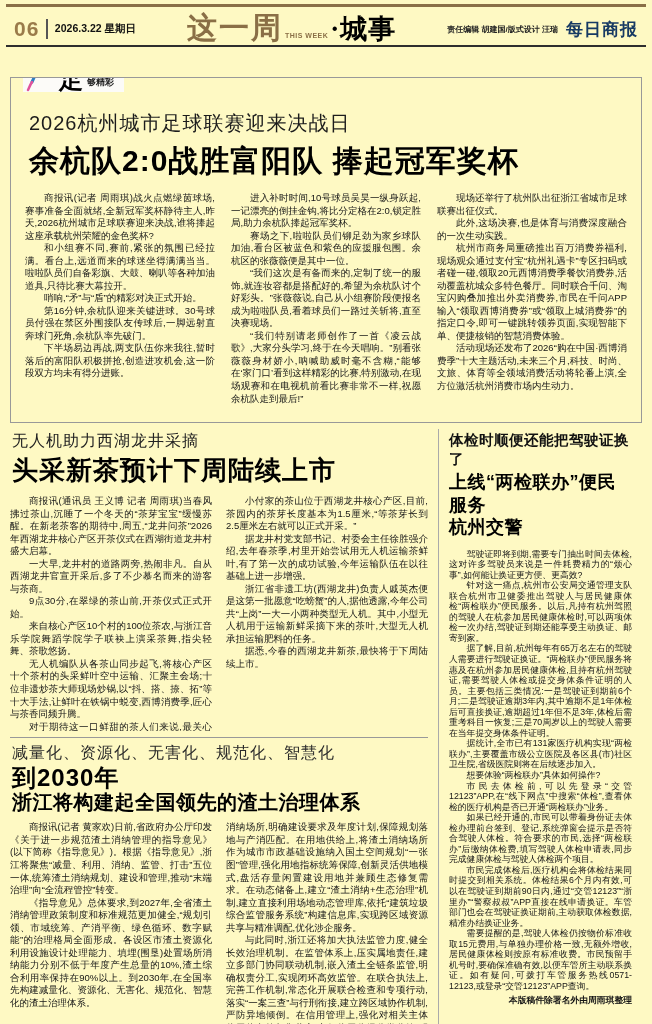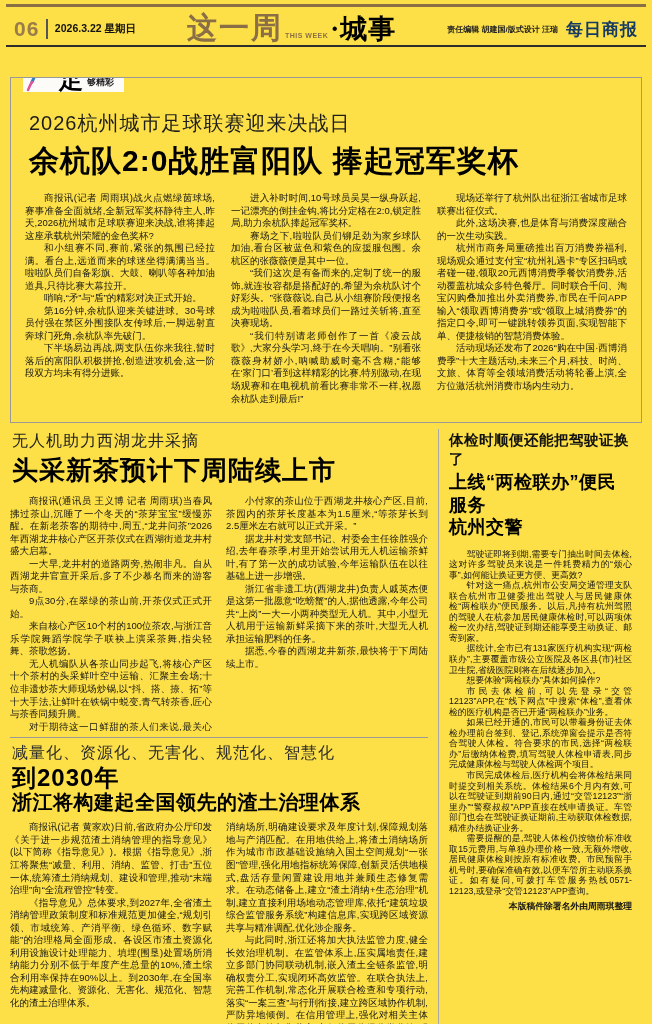--- a/index.html
+++ b/index.html
@@ -4,21 +4,21 @@
 <style>
   * { margin:0; padding:0; box-sizing:border-box; }
   html,body { width:652px; height:1024px; }
   body {
     font-family:"Liberation Sans", sans-serif;
     background:#f7f6f2;
     color:#1a1a1a;
     overflow:hidden;
     position:relative;
   }
-  .page { width:652px; height:1024px; background:#fde047; overflow:hidden; }
+  .page { width:652px; height:1024px; background:#fef9c3; overflow:hidden; }
 
   
   .top-rule { height:3px; background:#8a6f46; margin:4px 6px 0 6px; }
   .header {
     display:flex; align-items:flex-end; justify-content:space-between;
     padding:2px 8px 4px 8px; margin:0 6px;
     border-bottom:2.5px solid #2e2e2e;
     height:40px;
   }
   .hdr-left { display:flex; align-items:center; gap:7px; }
@@ -161,21 +161,21 @@
 
       <div class="tea">
         <div class="tea-kicker">无人机助力西湖龙井采摘</div>
         <div class="tea-headline">头采新茶预计下周陆续上市</div>
         <div class="two-cols">
           <div class="col article-body">
               <p>商报讯(通讯员 王义博 记者 周雨琪)当春风拂过茶山,沉睡了一个冬天的“茶芽宝宝”缓慢苏醒。在新老茶客的期待中,周五,“龙井问茶”2026年西湖龙井核心产区开茶仪式在西湖街道龙井村盛大启幕。</p>
               <p>一大早,龙井村的道路两旁,热闹非凡。自从西湖龙井官宣开采后,多了不少慕名而来的游客与茶商。</p>
               <p>9点30分,在翠绿的茶山前,开茶仪式正式开始。</p>
               <p>来自核心产区10个村的100位茶农,与浙江音乐学院舞蹈学院学子联袂上演采茶舞,指尖轻舞、茶歌悠扬。</p>
-              <p>无人机编队从各茶山同步起飞,将核心产区十个茶村的头采鲜叶空中运输、汇聚主会场;十位非遗炒茶大师现场炒锅,以“抖、搭、捺、拓”等十大手法,让鲜叶在铁锅中蜕变,青气转茶香,匠心与茶香同频升腾。</p>
+              <p>无人机编队从各茶山同步起飞,将核心产区十个茶村的头采鲜叶空中运输、汇聚主会场;十位非遗炒茶大师现场炒锅,以“抖、搭、捺、拓”等十大手法,让鲜叶在铁锅中蜕变,西博消费季,匠心与茶香同频升腾。</p>
               <p>对于期待这一口鲜甜的茶人们来说,最关心的是茶叶有什么变化? 品质如何?</p>
             </div>
           <div class="col article-body">
               <p>小付家的茶山位于西湖龙井核心产区,目前,茶园内的茶芽长度基本为1.5厘米,“等茶芽长到2.5厘米左右就可以正式开采。”</p>
               <p>据龙井村党支部书记、村委会主任徐胜强介绍,去年春茶季,村里开始尝试用无人机运输茶鲜叶,有了第一次的成功试验,今年运输队伍在以往基础上进一步增强。</p>
               <p>浙江省非遗工坊(西湖龙井)负责人戚英杰便是这第一批愿意“吃螃蟹”的人,据他透露,今年公司共“上岗”一大一小两种类型无人机。其中,小型无人机用于运输新鲜采摘下来的茶叶,大型无人机承担运输肥料的任务。</p>
               <p>据悉,今春的西湖龙井新茶,最快将于下周陆续上市。</p>
             </div>
         </div>
       </div>
@@ -200,20 +200,21 @@
 
     </div>
 
     <div class="main-right">
       <div class="tr-kicker">体检时顺便还能把驾驶证换了</div>
       <div class="tr-headline">上线“两检联办”便民服务</div>
       <div class="tr-headline">杭州交警</div>
       <div class="tr-body article-body">
           <p>驾驶证即将到期,需要专门抽出时间去体检,这对许多驾驶员来说是一件耗费精力的“烦心事”,如何能让换证更方便、更高效?</p>
           <p>针对这一痛点,杭州市公安局交通管理支队联合杭州市卫健委推出驾驶人与居民健康体检“两检联办”便民服务。以后,凡持有杭州驾照的驾驶人在杭参加居民健康体检时,可以两项体检一次办结,驾驶证到期还能享受主动换证、邮寄到家。</p>
+          <p>据了解,目前,杭州每年有65万名左右的驾驶人需要进行驾驶证换证。“两检联办”便民服务将惠及在杭州参加居民健康体检,且持有杭州驾驶证,需要驾驶人体检或提交身体条件证明的人员。主要包括三类情况:一是驾驶证到期前6个月;二是驾驶证逾期3年内,其中逾期不足1年体检后可直接换证,逾期超过1年但不足3年,体检后需重考科目一恢复;三是70周岁以上的驾驶人需要在当年提交身体条件证明。</p>
           <p>据统计,全市已有131家医疗机构实现“两检联办”,主要覆盖市级公立医院及各区县(市)社区卫生院,省级医院则将在后续逐步加入。</p>
           <p>想要体验“两检联办”具体如何操作?</p>
           <p>市民去体检前,可以先登录“交管12123”APP,在“线下网点”中搜索“体检”,查看体检的医疗机构是否已开通“两检联办”业务。</p>
           <p>如果已经开通的,市民可以带着身份证去体检办理前台签到、登记,系统弹窗会提示是否符合驾驶人体检。符合要求的市民,选择“两检联办”后缴纳体检费,填写驾驶人体检申请表,同步完成健康体检与驾驶人体检两个项目。</p>
           <p>市民完成体检后,医疗机构会将体检结果同时提交到相关系统。体检结果6个月内有效,可以在驾驶证到期前90日内,通过“交管12123”“浙里办”“警察叔叔”APP直接在线申请换证。车管部门也会在驾驶证换证期前,主动获取体检数据,精准办结换证业务。</p>
           <p>需要提醒的是,驾驶人体检仍按物价标准收取15元费用,与单独办理价格一致,无额外增收,居民健康体检则按原有标准收费。市民预留手机号时,要确保准确有效,以便车管所主动联系换证。如有疑问,可拨打车管服务热线0571-12123,或登录“交管12123”APP查询。</p>
         </div>
       <div class="tr-credit">本版稿件除署名外由周雨琪整理</div>
     </div>
 

